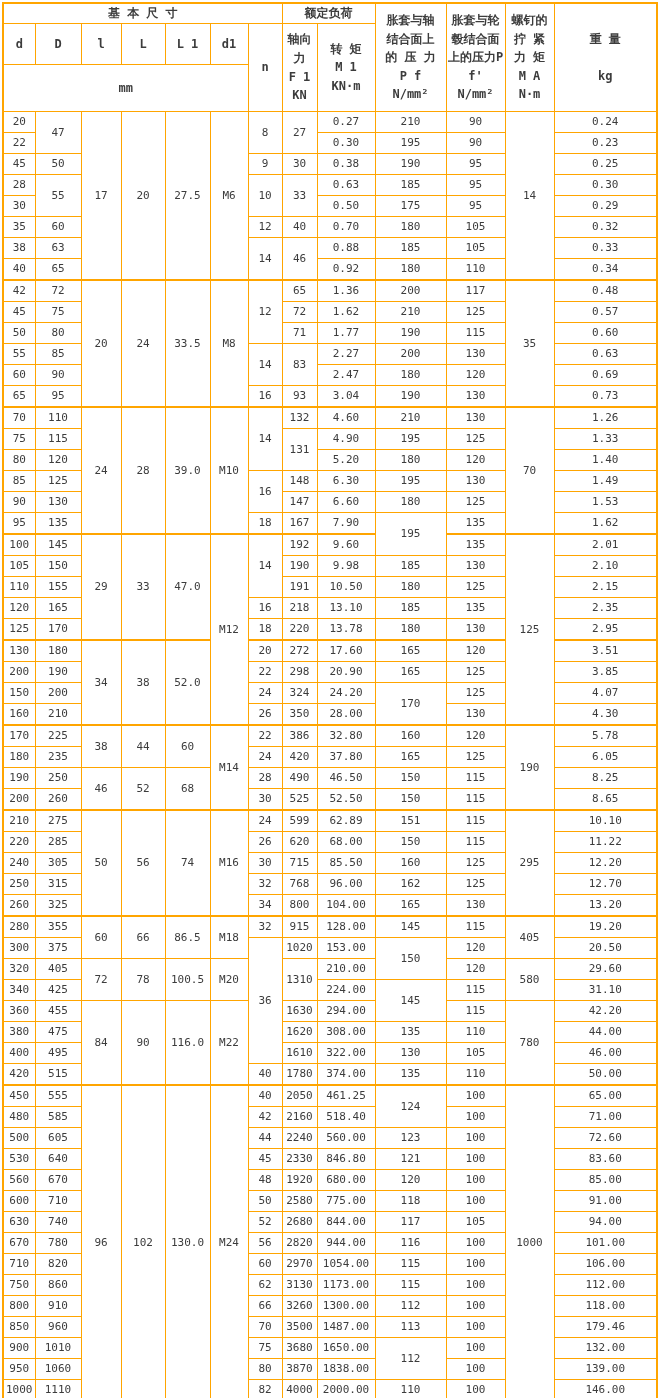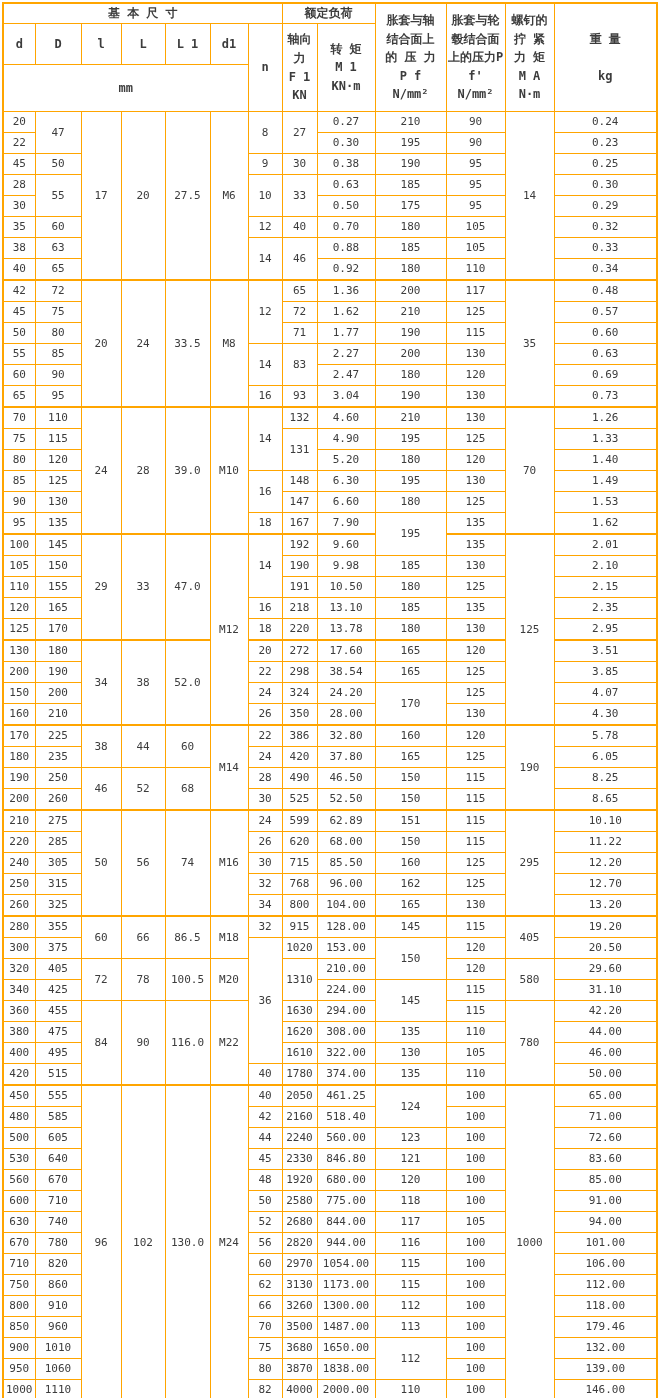--- a/index.html
+++ b/index.html
@@ -361,21 +361,21 @@
         <td>17.60</td>
         <td>165</td>
         <td>120</td>
         <td>3.51</td>
       </tr>
       <tr>
         <td>200</td>
         <td>190</td>
         <td>22</td>
         <td>298</td>
-        <td>38.54</td>
+        <td>20.90</td>
         <td>165</td>
         <td>125</td>
         <td>3.85</td>
       </tr>
       <tr>
         <td>150</td>
         <td>200</td>
         <td>24</td>
         <td>324</td>
         <td>24.20</td>

